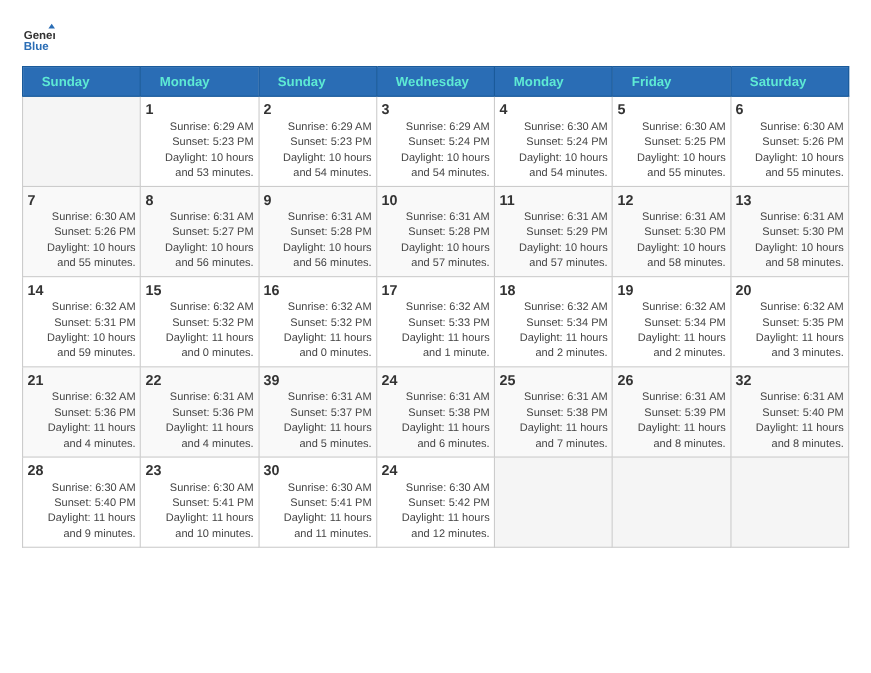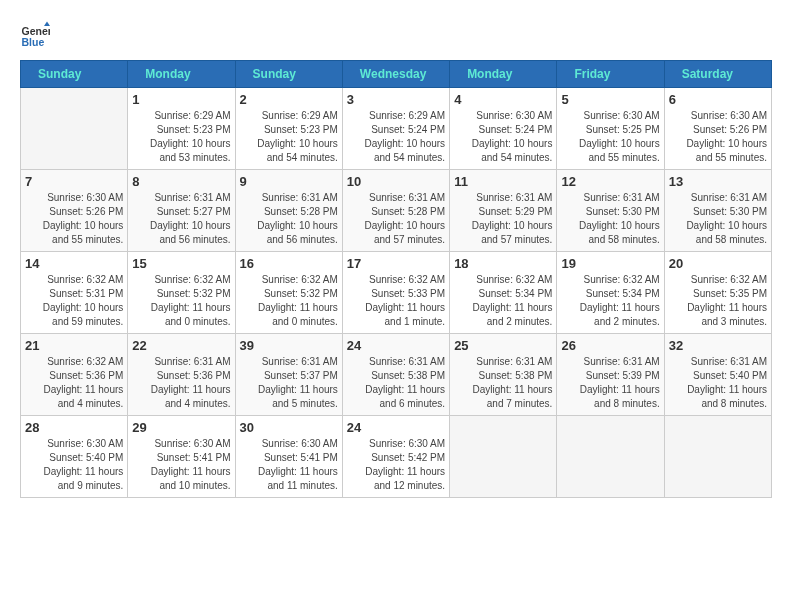--- a/index.html
+++ b/index.html
@@ -224,21 +224,21 @@
           <div class="day-number">32</div>
           <div class="day-info">Sunrise: 6:31 AM<br>Sunset: 5:40 PM<br>Daylight: 11 hours<br>and 8 minutes.</div>
         </td>
       </tr>
       <tr>
         <td>
           <div class="day-number">28</div>
           <div class="day-info">Sunrise: 6:30 AM<br>Sunset: 5:40 PM<br>Daylight: 11 hours<br>and 9 minutes.</div>
         </td>
         <td>
-          <div class="day-number">29</div>
+          <div class="day-number">23</div>
           <div class="day-info">Sunrise: 6:30 AM<br>Sunset: 5:41 PM<br>Daylight: 11 hours<br>and 10 minutes.</div>
         </td>
         <td>
           <div class="day-number">30</div>
           <div class="day-info">Sunrise: 6:30 AM<br>Sunset: 5:41 PM<br>Daylight: 11 hours<br>and 11 minutes.</div>
         </td>
         <td>
           <div class="day-number">24</div>
           <div class="day-info">Sunrise: 6:30 AM<br>Sunset: 5:42 PM<br>Daylight: 11 hours<br>and 12 minutes.</div>
         </td>

